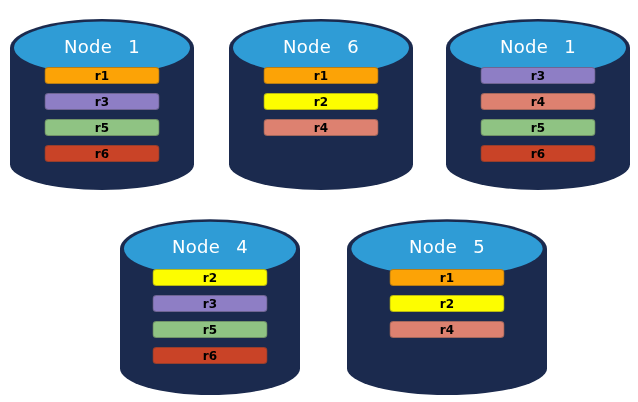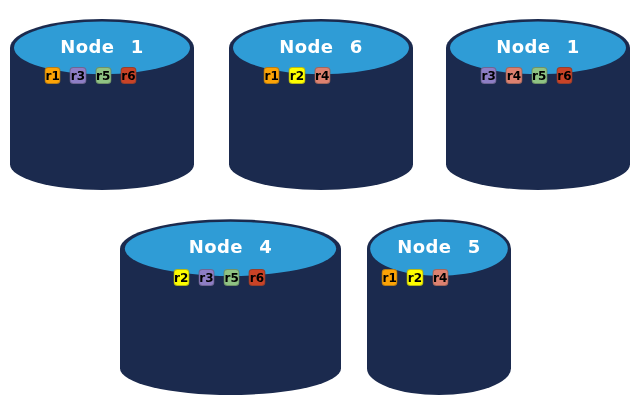--- a/index.html
+++ b/index.html
@@ -15,47 +15,47 @@
   .node svg.cyl{
     position:absolute;left:0;top:0;width:100%;height:100%;
     display:block;
   }
   .cyl-body{fill:var(--cyl-body,#1B2A4E);}
   .cyl-top{fill:var(--cyl-top,#2F9CD6);}
   .node-label{
     position:absolute;left:0;top:26px;width:100%;
     text-align:center;
     color:var(--label-color,#fff);
-    font-size:18px;font-weight:bold;
+    font-size:18px;font-weight:normal;
     word-spacing:0.55em;
     letter-spacing:0.02em;
     user-select:none;
   }
   .bars{
     position:absolute;left:50%;transform:translateX(-50%);
     width:115px;
-    display:flex;flex-direction:row;gap:9px;
+    display:flex;flex-direction:column;gap:9px;
   }
   .row-top .bars{top:57px;}
   .row-bottom .bars{top:59px;}
   .bar{
     height:17px;line-height:17px;
     border-radius:4px;
     border:1px solid rgba(55,55,55,0.35);
     box-sizing:border-box;
     text-align:center;
     font-size:12px;font-weight:bold;
     color:var(--bar-text,#000);
   }
   
   #node1{left:10px;top:10px;width:184px;height:181px;}
   #node2{left:229px;top:10px;width:184px;height:181px;}
   #node3{left:446px;top:10px;width:184px;height:181px;}
-  #node4{left:120px;top:210px;width:180px;height:186px;padding-left:41px;}
-  #node5{left:347px;top:210px;width:144px;height:186px;margin-left:20px;}
+  #node4{left:120px;top:210px;width:180px;height:186px;}
+  #node5{left:347px;top:210px;width:200px;height:186px;}
 </style>
 </head>
 <body>
 
 <div class="stage">
 
   <div class="node row-top" id="node1">
     <svg class="cyl" viewBox="0 0 184 182" preserveAspectRatio="none">
       <path class="cyl-body" d="M 0 38 A 92 29 0 0 1 184 38 L 184 155 A 92 26 0 0 1 0 155 Z"></path>
       <ellipse class="cyl-top" cx="92" cy="38" rx="88" ry="26.5"></ellipse>

